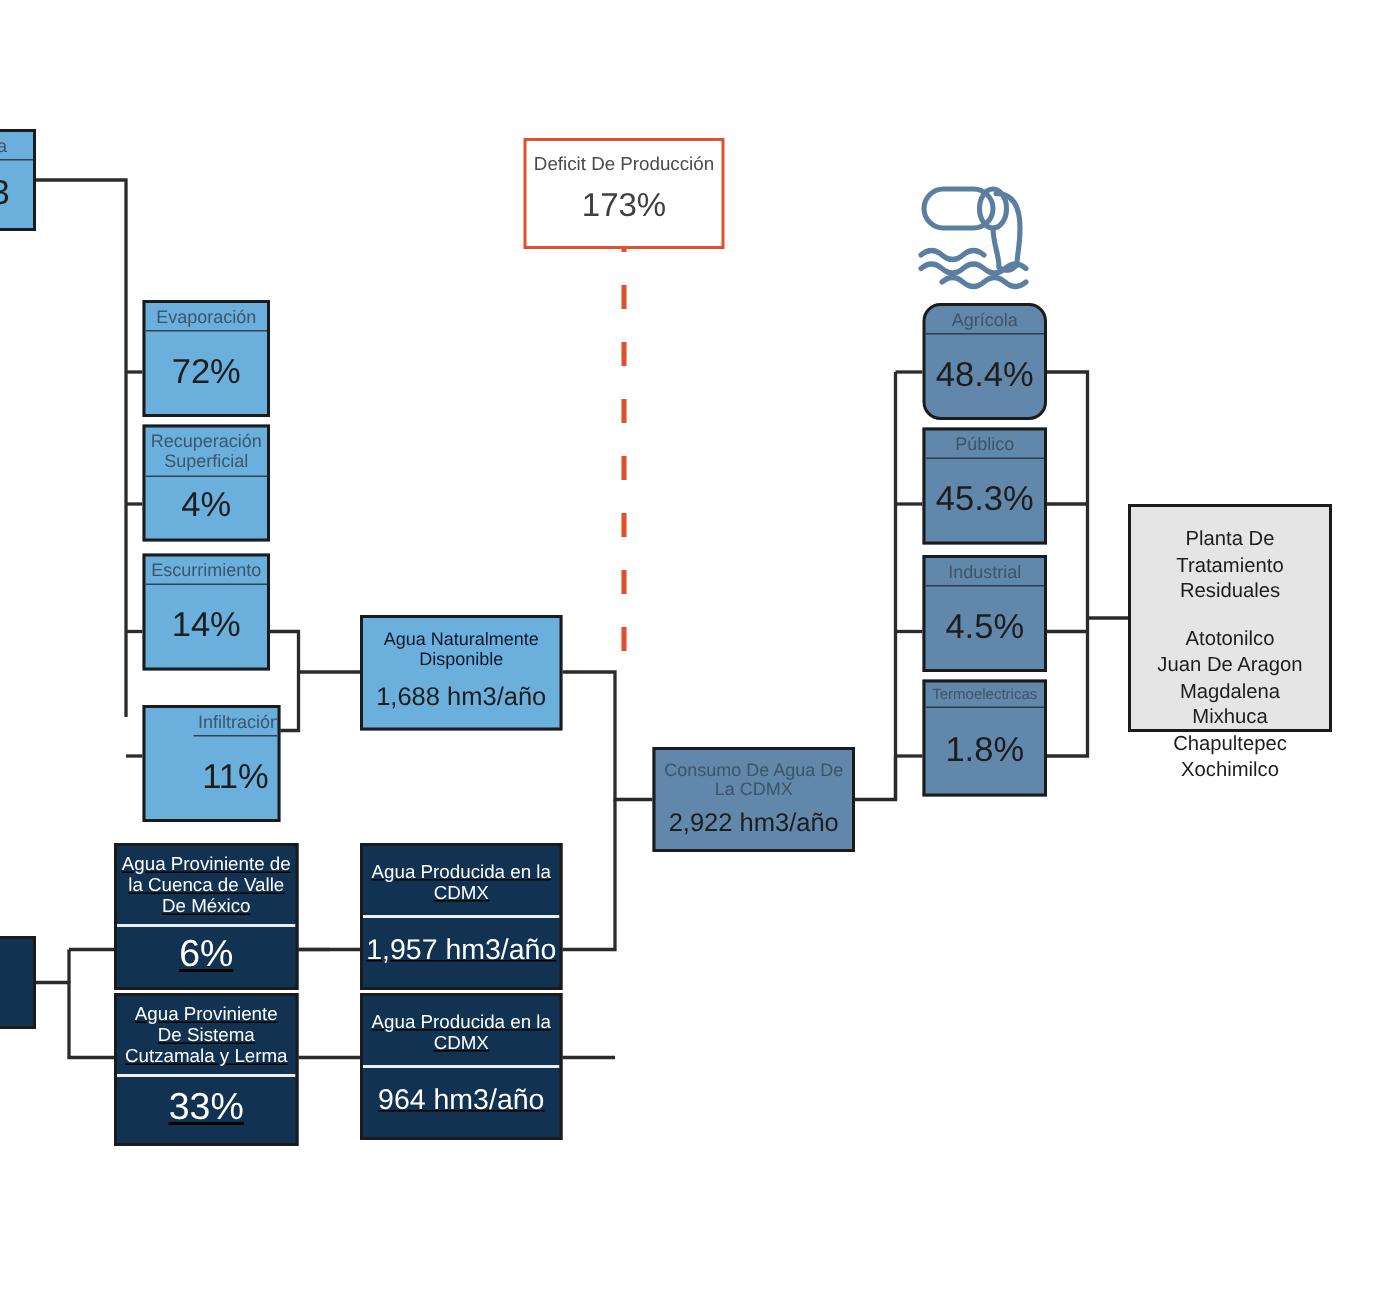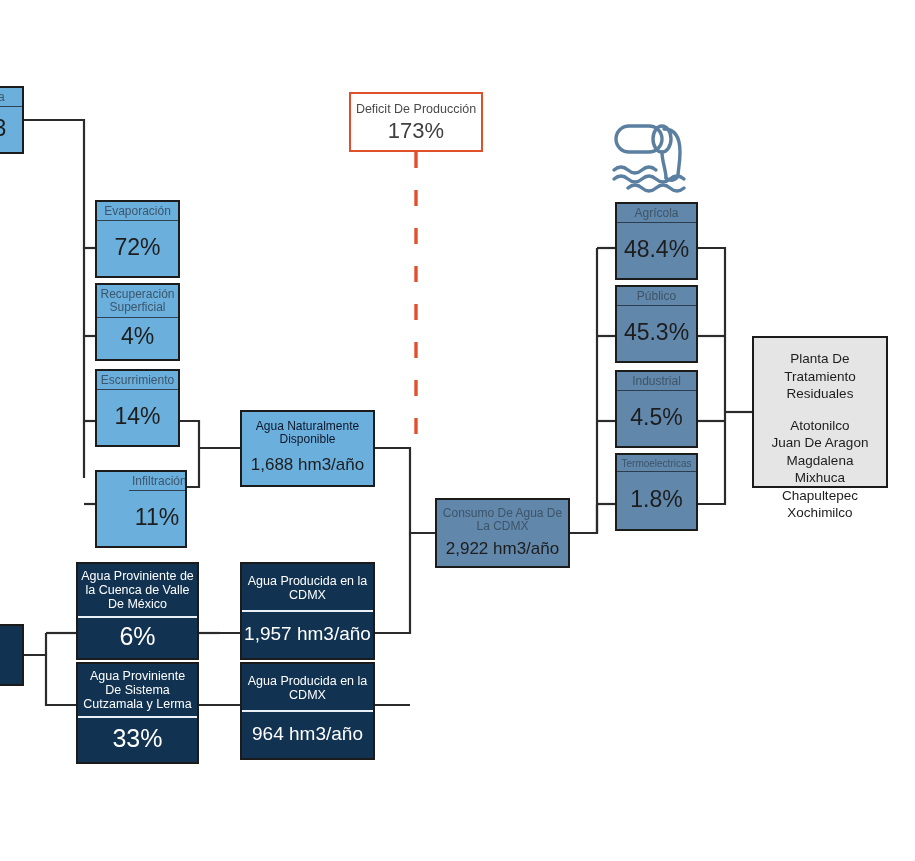--- a/index.html
+++ b/index.html
@@ -40,21 +40,21 @@
   .n-lblue { background: #6bafdc; }
   .n-lblue .hdr { color: #3c566b; border-bottom: 1px solid #2d4354; }
   .n-lblue .val { color: #1d1d1d; }
 
   
   .n-steel { background: #6187ab; }
   .n-steel .hdr { color: #3e5468; border-bottom: 1px solid #2b3d4e; }
   .n-steel .val { color: #1d1d1d; }
 
   
-  .n-navy { background: #113251; }
+  .n-navy { background: #113251; text-decoration: underline; }
   .n-navy .hdr { color: #ffffff; border-bottom: 2px solid #e9f1f7; font-size: 12.5px; }
   .n-navy .val { color: #ffffff; font-size: 25px; }
 
   
   .n-plain { background: #6bafdc; }
   .n-plain .hdr { color: #0f172a; border-bottom: none; }
   .n-plain .val { color: #1d1d1d; font-size: 17px; }
 
   .n-steel.combined .hdr { border-bottom: none; color: #3e5468; }
   .n-steel.combined .val { font-size: 17px; }
@@ -142,21 +142,21 @@
     </g>
   </svg>
 
   <div class="node n-lblue" style="left:-24px; top:86px; width:48px; height:68px;">
     <div class="hdr">ia</div>
     <div class="val">3</div>
   </div>
 
   <div class="node n-navy" style="left:-28px; top:624px; width:52px; height:62px;"></div>
 
-  <div class="node n-deficit" style="left:349px; top:92px; width:134px; height:60px;">
+  <div class="node n-deficit" style="left:349px; top:92px; width:134px; height:74px;">
     <div class="hdr">Deficit De Producción</div>
     <div class="val">173%</div>
   </div>
 
   <div class="node n-lblue" style="left:95px; top:200px; width:85px; height:78px;">
     <div class="hdr">Evaporación</div>
     <div class="val">72%</div>
   </div>
 
   <div class="node n-lblue" style="left:95px; top:283px; width:85px; height:78px;">
@@ -177,21 +177,21 @@
   <div class="node n-plain" style="left:240px; top:410px; width:135px; height:77px;">
     <div class="hdr" style="padding-top:8px;">Agua Naturalmente Disponible</div>
     <div class="val">1,688 hm3/año</div>
   </div>
 
   <div class="node n-steel combined" style="left:435px; top:498px; width:135px; height:70px;">
     <div class="hdr" style="padding-top:7px;">Consumo De Agua De La CDMX</div>
     <div class="val">2,922 hm3/año</div>
   </div>
 
-  <div class="node n-steel" style="left:615px; top:202px; width:83px; height:78px;">
+  <div class="node n-steel" style="left:615px; top:202px; width:83px; height:78px;border-radius:12px;">
     <div class="hdr">Agrícola</div>
     <div class="val">48.4%</div>
   </div>
 
   <div class="node n-steel" style="left:615px; top:285px; width:83px; height:78px;">
     <div class="hdr">Público</div>
     <div class="val">45.3%</div>
   </div>
 
   <div class="node n-steel" style="left:615px; top:370px; width:83px; height:78px;">

